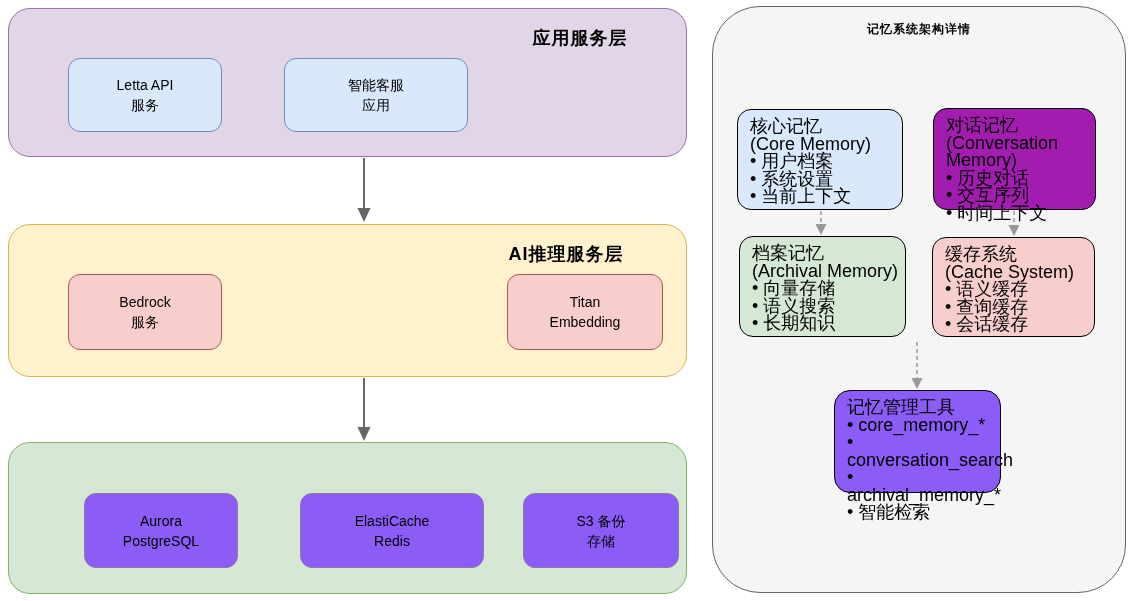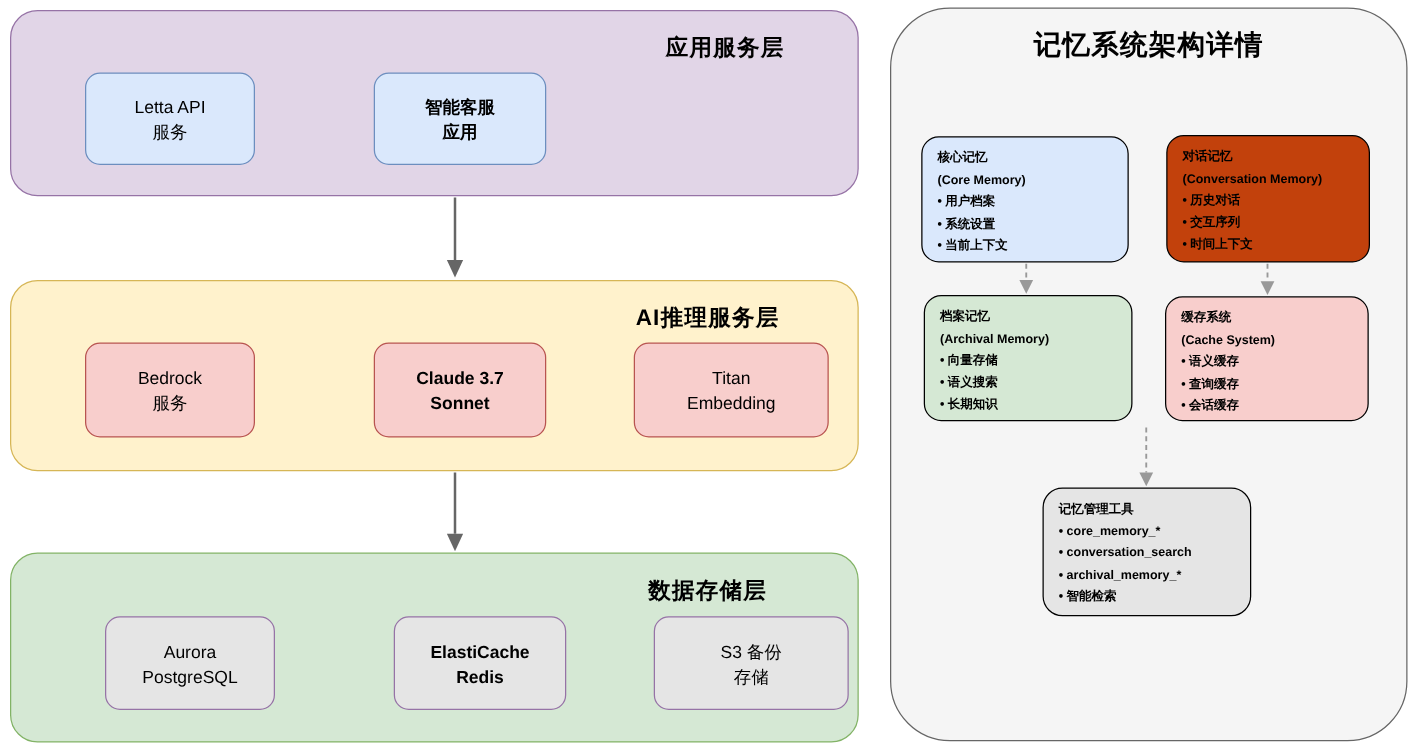--- a/index.html
+++ b/index.html
@@ -42,57 +42,56 @@
     align-items: center;
     justify-content: center;
     text-align: center;
     white-space: pre-line;
     font-size: 14px;
     line-height: 20px;
   }
   .row-1 { top: 58px;  height: 74px; }
   .row-2 { top: 274px; height: 76px; }
   .row-3 { top: 493px; height: 75px; margin-left: 16px; }
-  .col-1 { left: 68px;  width: 136px; }
-  .col-2 { left: 299px; width: 138px; font-weight: bold; }
+  .col-1 { left: 68px;  width: 154px; }
+  .col-2 { left: 284px; width: 184px; }
   .col-3 { left: 507px; width: 156px; }
   .fill-blue   { background: #DAE8FC; border-color: #6C8EBF; }
   .fill-red    { background: #F8CECC; border-color: #B85450; }
-  .fill-purple { background: #e5e5e5; border-color: #9673A6; }
-  .fill-yellow { background: #c2410c; border-color: #D6B656; }
+  .fill-purple { background: #8b5cf6; border-color: #9673A6; }
+  .fill-yellow { background: #a21caf; border-color: #D6B656; }
   .fill-green  { background: #D5E8D4; border-color: #82B366; }
   
   .panel {
     position: absolute;
     left: 712px; top: 6px;
     width: 414px; height: 587px;
     background: #F5F5F5;
     border: 1.5px solid #666666;
     border-radius: 48px;
     box-sizing: border-box;
   }
   .panel-title {
     position: absolute;
     left: 712px; top: 21px;
     width: 414px;
     text-align: center;
-    font-size: 22px;
+    font-size: 12px;
     font-weight: bold;
     letter-spacing: 1px;
   }
   .mem-box {
     position: absolute;
     border: 1.5px solid;
     border-radius: 14px;
     box-sizing: border-box;
     padding: 8px 6px 0 12px;
     white-space: pre-line;
-    font-size: 10px;
+    font-size: 18px;
     line-height: 17.5px;
-    font-weight: bold;
   }
   .mem-core  { left: 737px; top: 109px; width: 166px; height: 101px; }
   .mem-conv  { left: 933px; top: 108px; width: 163px; height: 102px; }
   .mem-arch  { left: 739px; top: 236px; width: 167px; height: 101px; }
   .mem-cache { left: 932px; top: 237px; width: 163px; height: 100px; }
   .mem-tools { left: 834px; top: 390px; width: 167px; height: 103px; border-radius: 16px; }
   
   .arrows {
     position: absolute;
     left: 0; top: 0;
@@ -109,27 +108,24 @@
   <div class="layer-title" style="top:26px;margin-left:28px;">应用服务层</div>
   <div class="node row-1 col-1 fill-blue">Letta API
 服务</div>
   <div class="node row-1 col-2 fill-blue">智能客服
 应用</div>
 
   <div class="layer layer-2"></div>
   <div class="layer-title" style="top:242px;">AI推理服务层</div>
   <div class="node row-2 col-1 fill-red">Bedrock
 服务</div>
-  <div class="node row-2 col-2 fill-red">Claude 3.7
-Sonnet</div>
   <div class="node row-2 col-3 fill-red">Titan
 Embedding</div>
 
   <div class="layer layer-3"></div>
-  <div class="layer-title" style="top:460px;">数据存储层</div>
   <div class="node row-3 col-1 fill-purple">Aurora
 PostgreSQL</div>
   <div class="node row-3 col-2 fill-purple">ElastiCache
 Redis</div>
   <div class="node row-3 col-3 fill-purple">S3 备份
 存储</div>
 
   <div class="panel"></div>
   <div class="panel-title">记忆系统架构详情</div>
 

